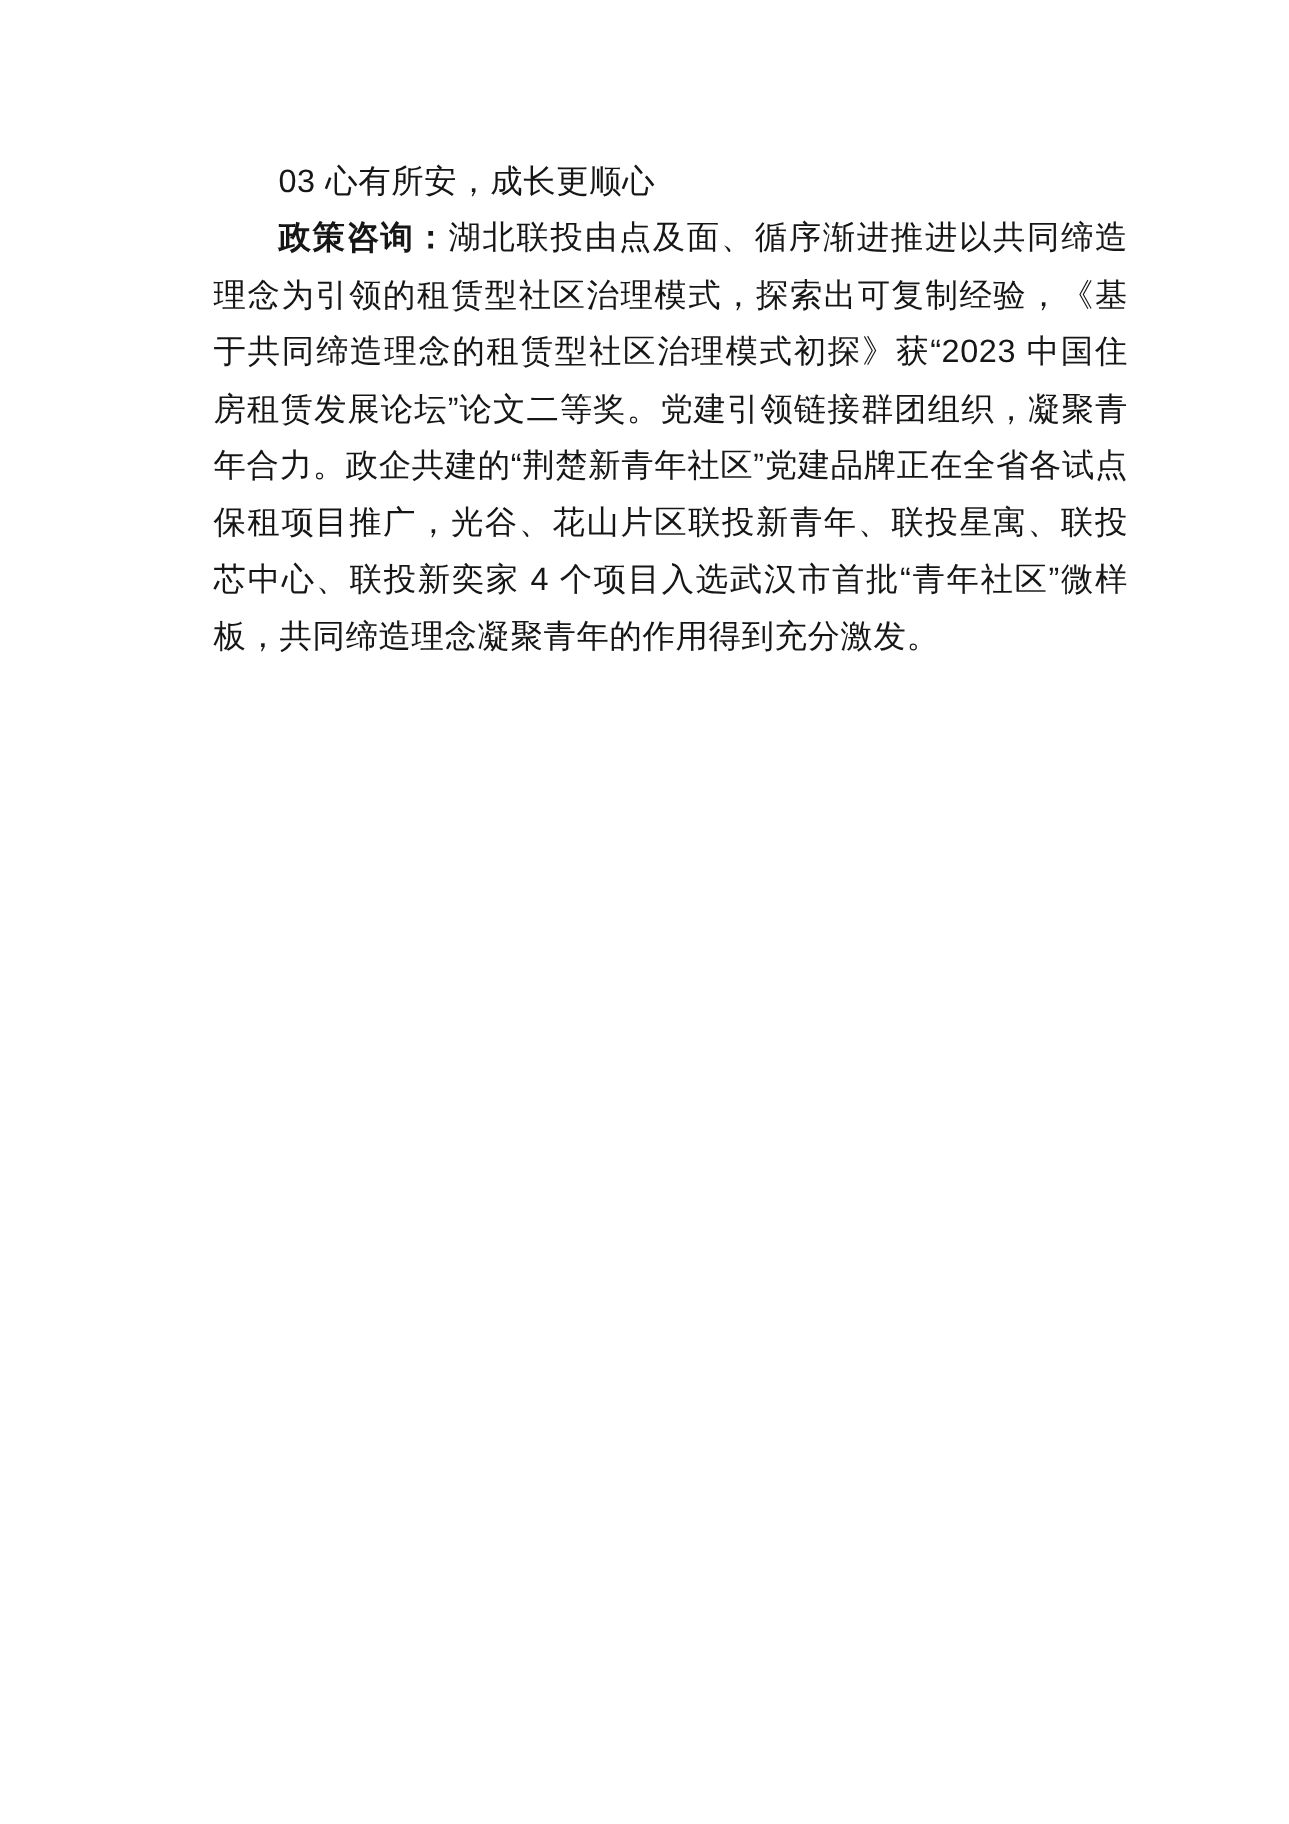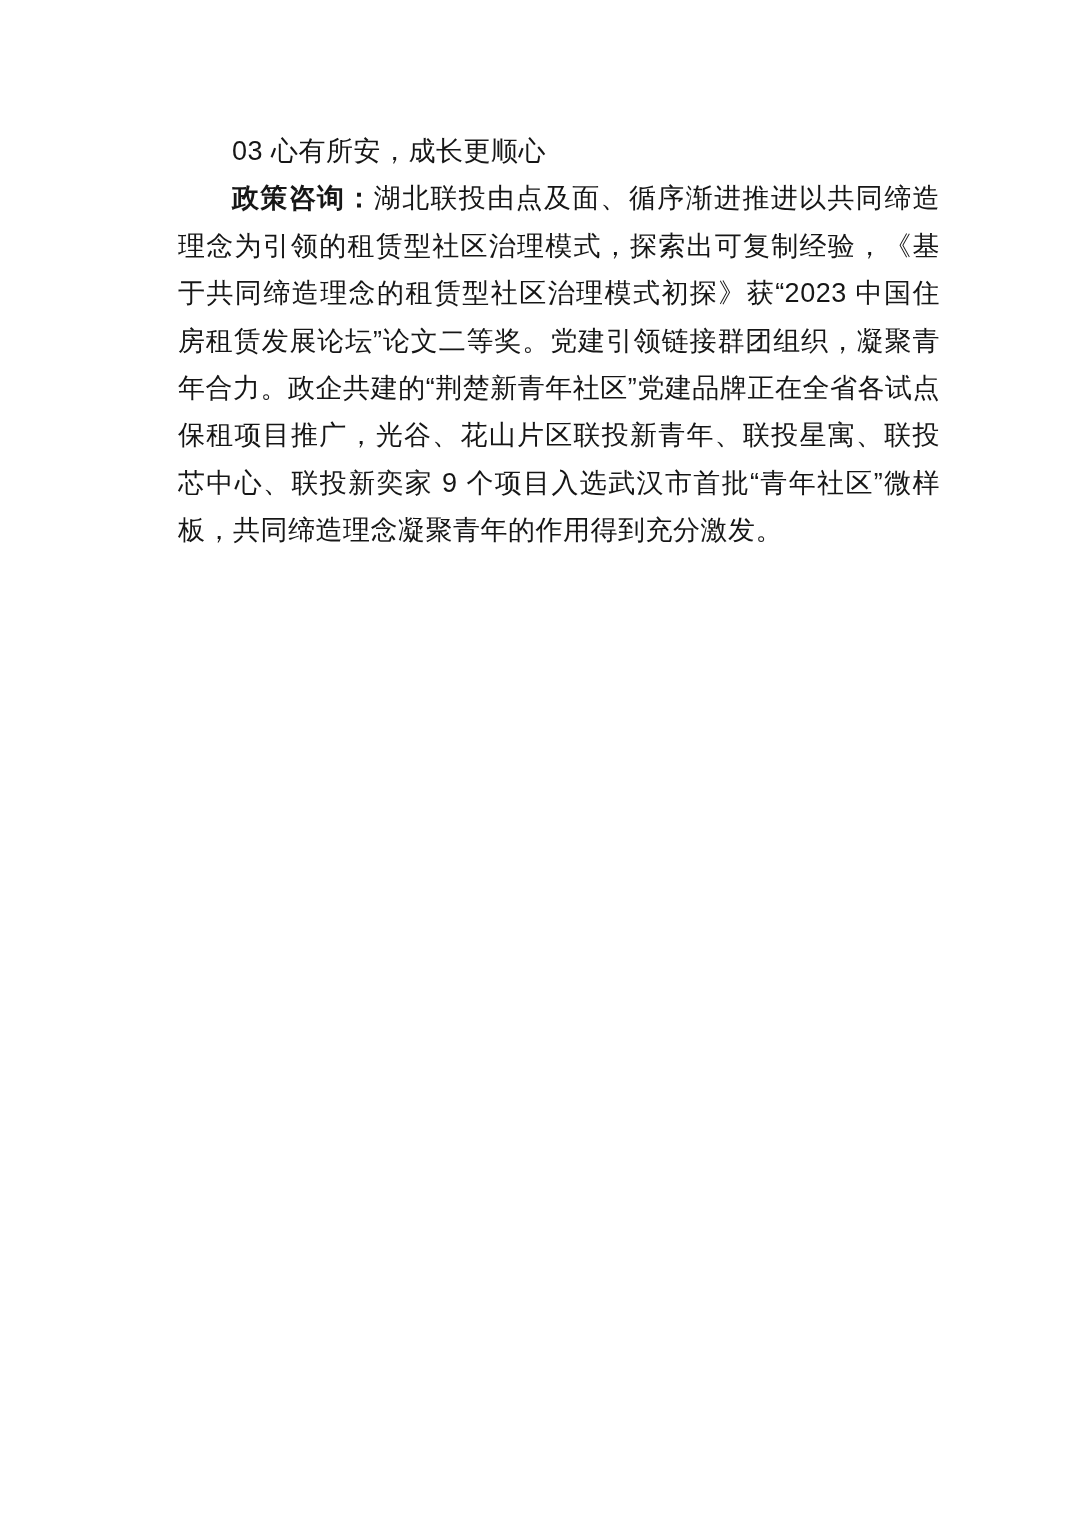--- a/index.html
+++ b/index.html
@@ -47,15 +47,15 @@
     color: #3a3a3a;
     letter-spacing: 2px;
   }
 </style>
 </head>
 <body>
 
 <div class="page">
   <div class="content">
     <p class="heading">03 心有所安，成长更顺心</p>
-    <p class="para"><span class="para-lead">政策咨询：</span><span>湖北联投由点及面、循序渐进推进以共同缔造理念为引领的租赁型社区治理模式，探索出可复制经验，《基于共同缔造理念的租赁型社区治理模式初探》获“2023 中国住房租赁发展论坛”论文二等奖。党建引领链接群团组织，凝聚青年合力。政企共建的“荆楚新青年社区”党建品牌正在全省各试点保租项目推广，光谷、花山片区联投新青年、联投星寓、联投芯中心、联投新奕家 9 个项目入选武汉市首批“青年社区”微样板，共同缔造理念凝聚青年的作用得到充分激发。</span></p>
+    <p class="para"><span class="para-lead">政策咨询：</span><span>湖北联投由点及面、循序渐进推进以共同缔造理念为引领的租赁型社区治理模式，探索出可复制经验，《基于共同缔造理念的租赁型社区治理模式初探》获“2023 中国住房租赁发展论坛”论文二等奖。党建引领链接群团组织，凝聚青年合力。政企共建的“荆楚新青年社区”党建品牌正在全省各试点保租项目推广，光谷、花山片区联投新青年、联投星寓、联投芯中心、联投新奕家 4 个项目入选武汉市首批“青年社区”微样板，共同缔造理念凝聚青年的作用得到充分激发。</span></p>
   </div>
 </div>
 
 </body></html>

